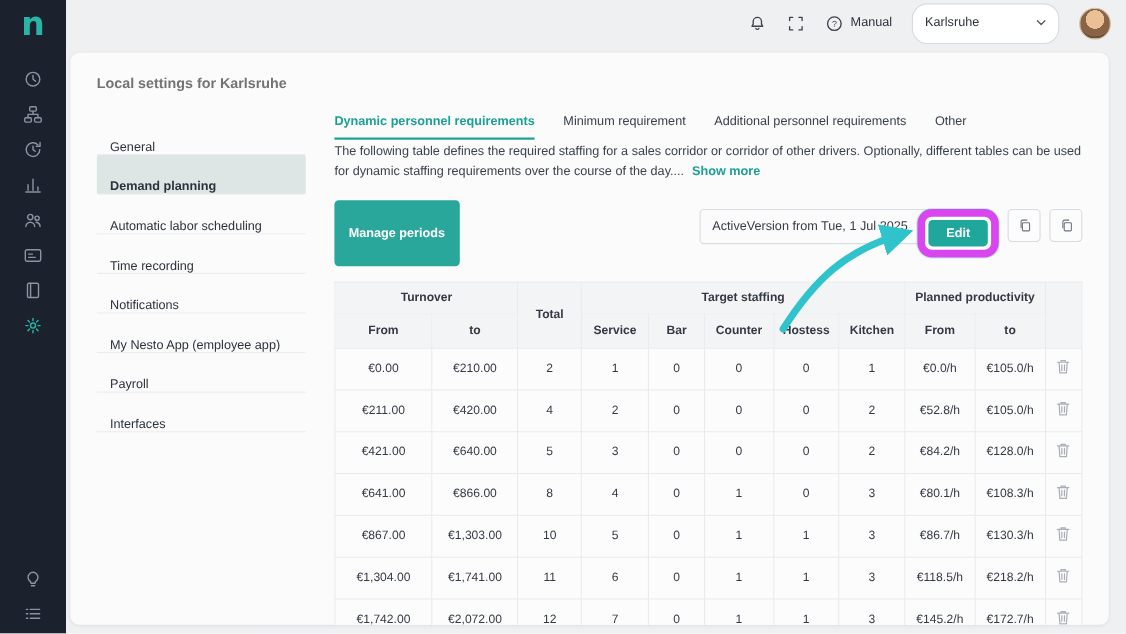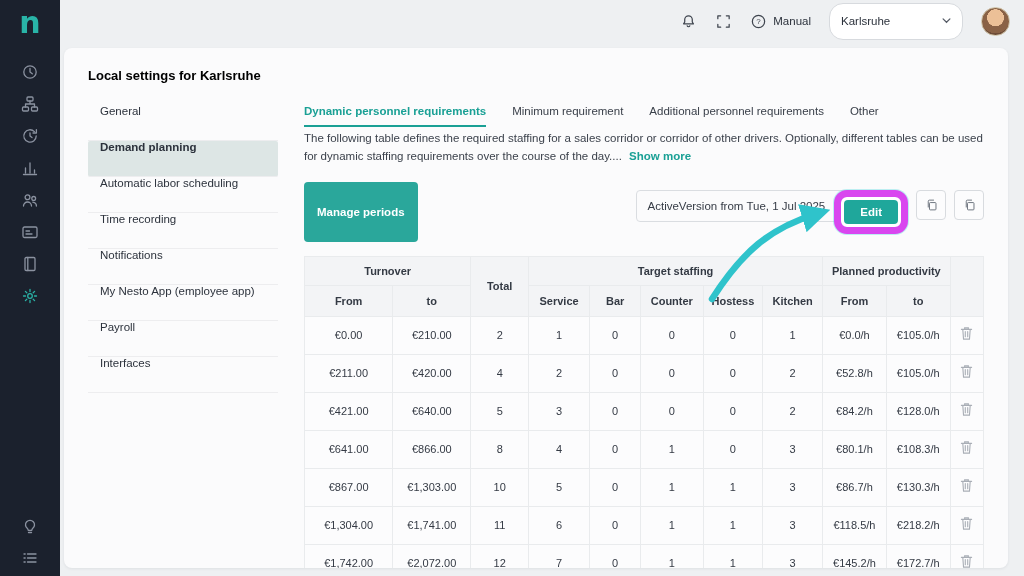--- a/index.html
+++ b/index.html
@@ -24,26 +24,26 @@
   .manual{display:flex;align-items:center;gap:6px;font-size:11.5px;color:#2c323c;cursor:pointer}
   .loc-select{display:flex;align-items:center;justify-content:space-between;width:134px;height:37px;
     background:#fff;border:1px solid #d7dade;border-radius:14px;padding:0 11px;font-size:11.5px;cursor:pointer}
   .loc-select svg{width:9px;height:6px;stroke:#565c66;fill:none;stroke-width:1.4;stroke-linecap:round}
   .avatar{width:29px;height:29px;border-radius:50%;cursor:pointer;border:1px solid #cfc2a6;
     background:radial-gradient(circle at 50% 36%,#ecc097 0 38%,#8a6246 39% 70%,#6e4d38 71%)}
 
   
   .card{position:absolute;left:64px;top:48px;right:16px;bottom:8px;background:#fbfbfc;border-radius:8px;
     box-shadow:0 1px 3px rgba(20,30,40,.07);padding:20px 24px;overflow:hidden}
-  .page-title{font-size:13px;font-weight:700;color:#000000}
+  .page-title{font-size:13px;font-weight:700;color:#737373}
   .content{display:flex;margin-top:22px}
 
   
   .snav{width:190px;flex:none}
-  .nav-item{height:36px;display:flex;align-items:flex-start;padding:0 12px;font-size:11.5px;
+  .nav-item{height:36px;display:flex;align-items:flex-end;padding:0 12px;font-size:11.5px;
     border-bottom:1px solid #ededef;cursor:pointer}
   .nav-item.active{background:#dde6e5;font-weight:700;border-radius:2px}
 
   
   .main{flex:1;padding-left:26px;min-width:0}
   .tabs{display:flex;gap:26px}
   .tab{font-size:11.5px;color:#3a404a;padding-bottom:8px;cursor:pointer;white-space:nowrap}
   .tab.active{color:#1aa095;font-weight:700;border-bottom:2px solid #1aa095}
   .desc{margin-top:3px;font-size:11.5px;line-height:1.55;color:#3c424c}
   .showmore{color:#1aa095;font-weight:700;cursor:pointer;margin-left:4px}

